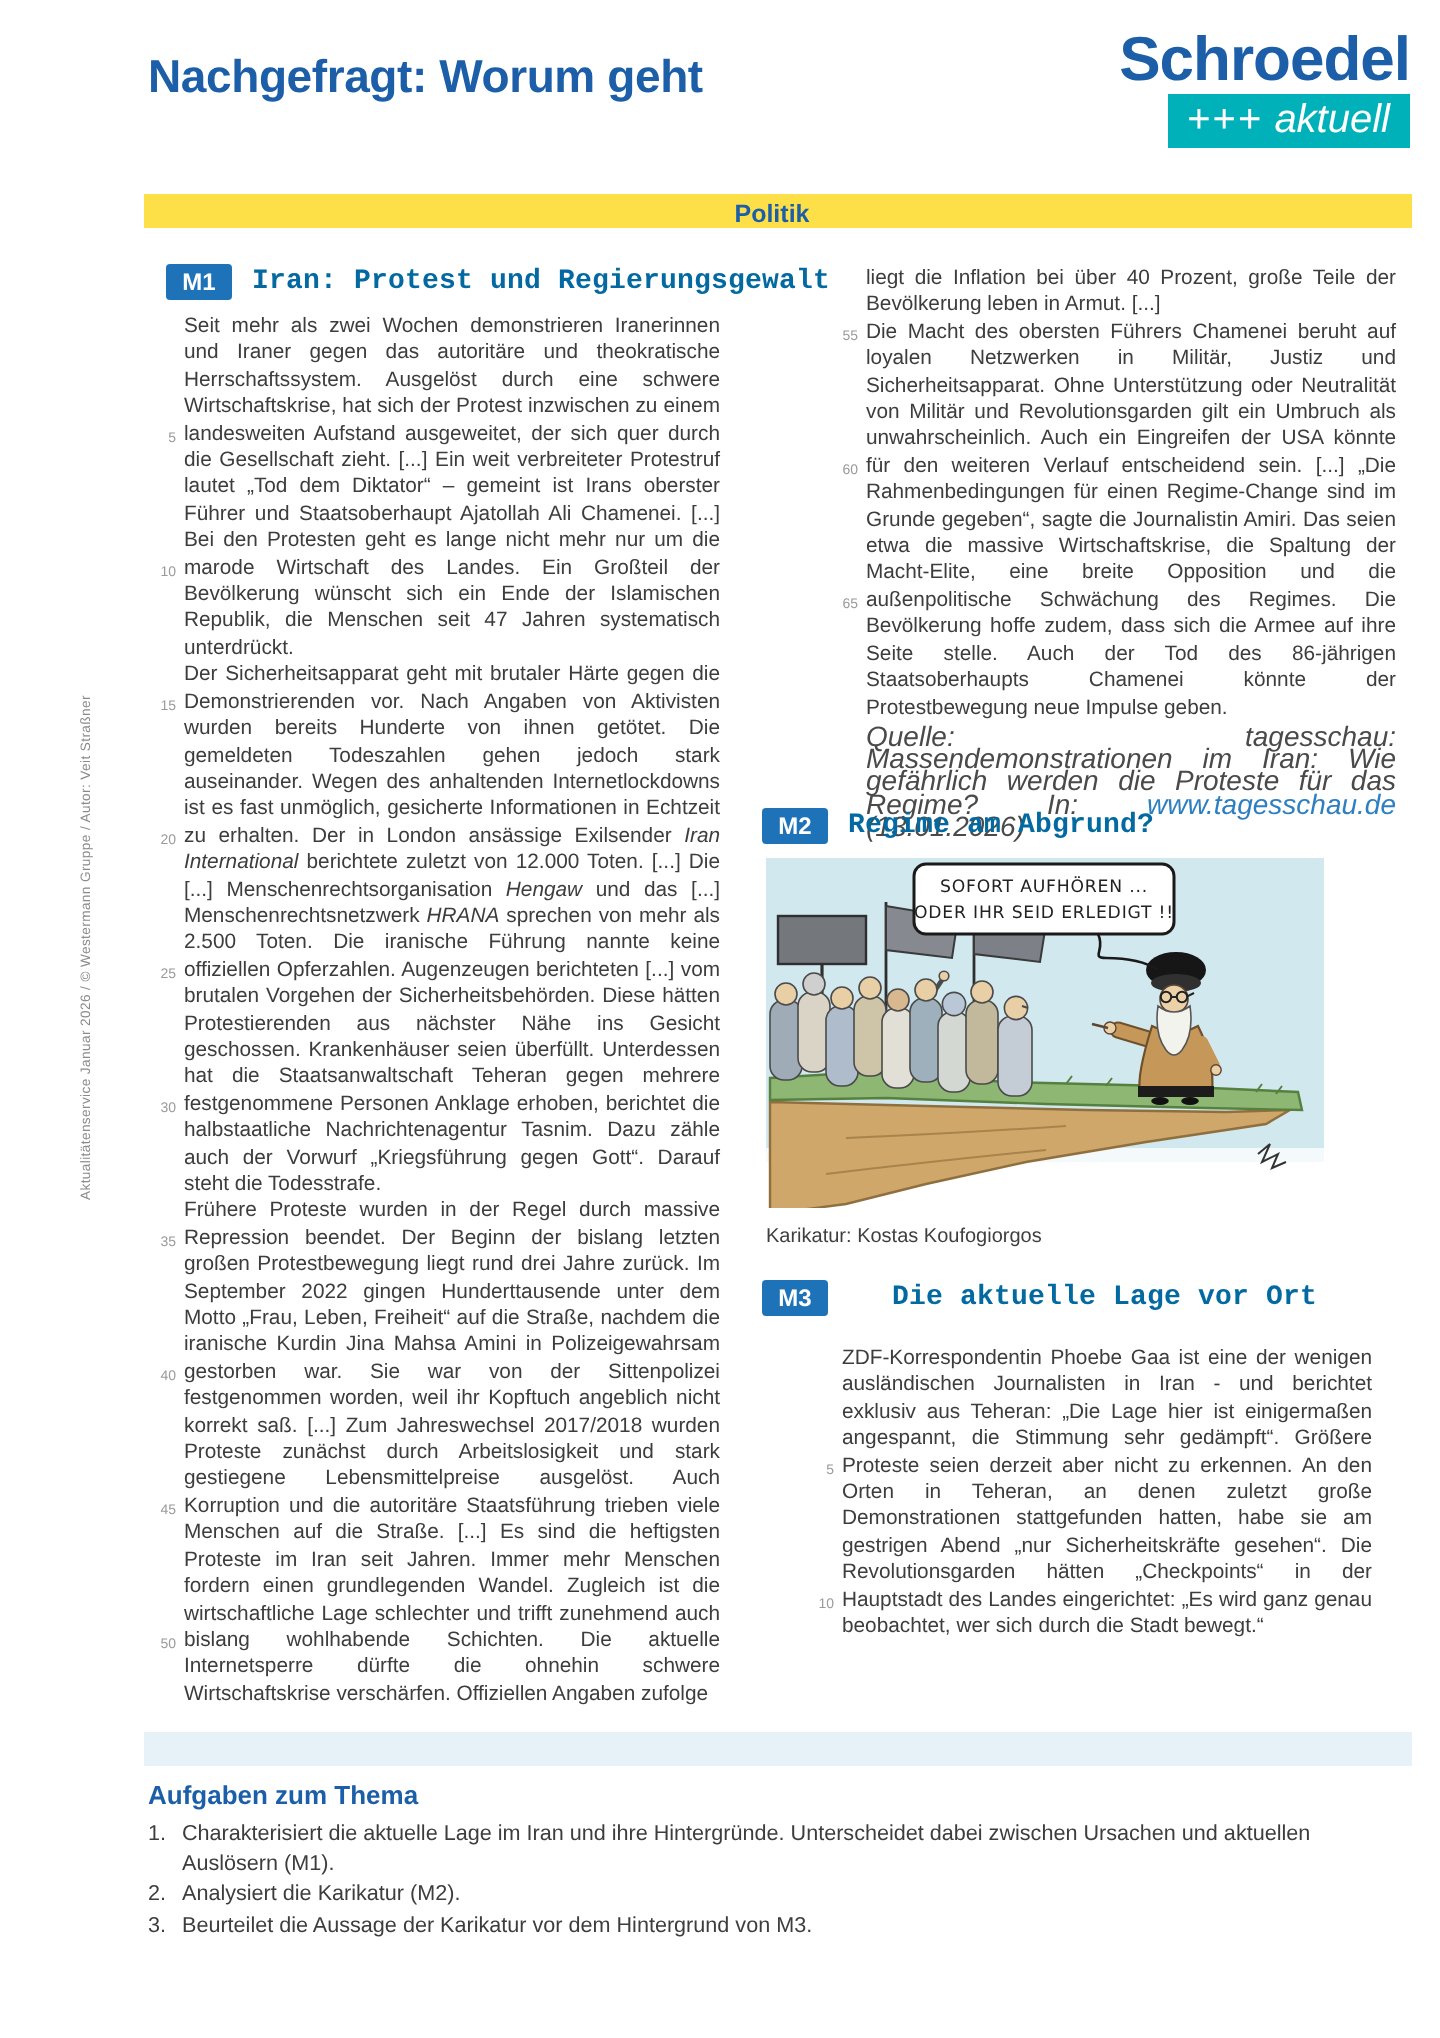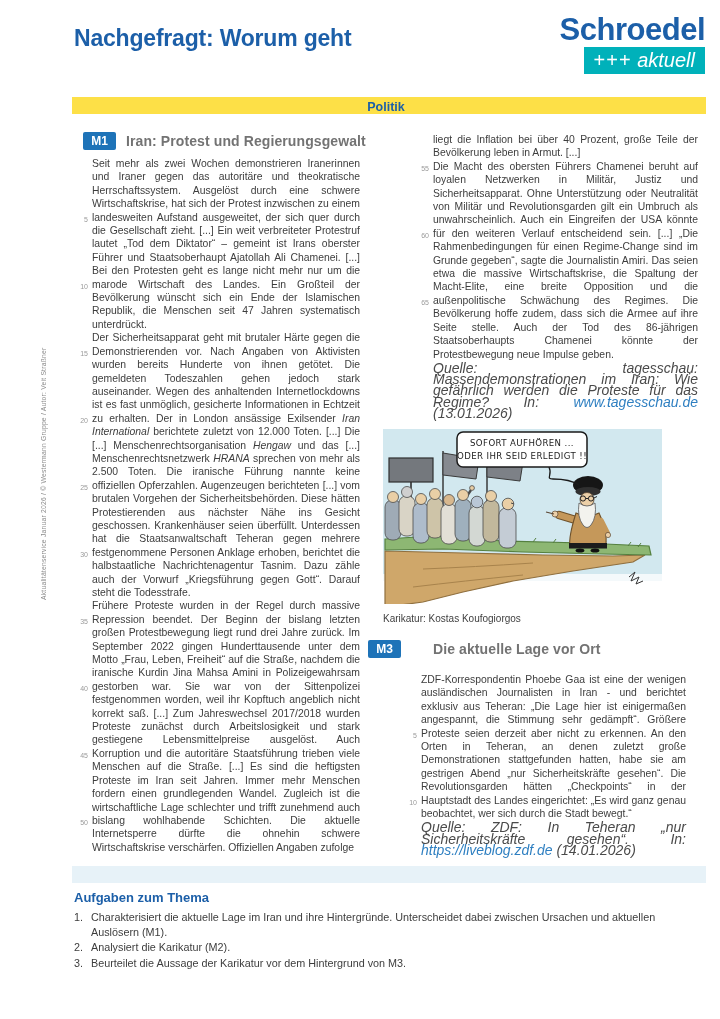--- a/index.html
+++ b/index.html
@@ -21,21 +21,21 @@
   .logo .akt{font-weight:normal;font-style:italic;}
 
   .cat-bar{position:absolute;left:72px;top:97px;width:634px;height:17px;background:#fde047;
            text-align:center;line-height:20px;font-size:12.5px;color:#1c5fa8;font-weight:bold;
            padding-right:6px;box-sizing:border-box;}
 
   
   .sec-row{position:absolute;display:flex;align-items:center;gap:10px;}
   .m-badge{display:inline-block;width:33px;height:18px;line-height:18px;text-align:center;
            background:#1e73b8;color:#fff;font-weight:bold;font-size:12px;border-radius:2px;}
-  .sec-title{font-size:14px;font-weight:bold;color:#737373;letter-spacing:.1px;}
+  .sec-title{font-size:14px;font-weight:bold;color:#0369a1;letter-spacing:.1px;font-family:Liberation Mono, monospace;}
 
   
   .col{position:absolute;font-size:10.4px;line-height:13.4px;text-align:justify;
        hyphens:auto;-webkit-hyphens:auto;}
   .col p.para{margin:0;}
   .ital{font-style:italic;}
   .lnum{position:absolute;left:-18px;width:14px;text-align:right;font-size:7px;color:#9a9a9a;}
 
   .source{margin:2px 0 0 0;font-size:14px;line-height:11.2px;font-style:italic;color:#4a4a4a;
           text-align:justify;}
@@ -96,20 +96,24 @@
     <div>
         <p class="para"><span>liegt die Inflation bei über 40 Prozent, große Teile der Bevölkerung leben in Armut. [...]</span></p>
         <p class="para"><span>Die Macht des obersten Führers Chamenei beruht auf loyalen Netzwerken in Militär, Justiz und Sicherheitsapparat. Ohne Unterstützung oder Neutralität von Militär und Revolutionsgarden gilt ein Umbruch als unwahrscheinlich. Auch ein Eingreifen der USA könnte für den weiteren Verlauf entscheidend sein. [...] „Die Rahmenbedingungen für einen Regime-Change sind im Grunde gegeben“, sagte die Journalistin Amiri. Das seien etwa die massive Wirtschaftskrise, die Spaltung der Macht-Elite, eine breite Opposition und die außenpolitische Schwächung des Regimes. Die Bevölkerung hoffe zudem, dass sich die Armee auf ihre Seite stelle. Auch der Tod des 86-jährigen Staatsoberhaupts Chamenei könnte der Protestbewegung neue Impulse geben.</span></p>
       </div>
     <p class="source"><span>Quelle: tagesschau: Massendemonstrationen im Iran: Wie gefährlich werden die Proteste für das Regime? In: </span><span class="link">www.tagesschau.de</span><span> (13.01.2026)</span></p>
   <span class="lnum" style="top: 28.8px;">55</span>
       <span class="lnum" style="top: 95.8px;">60</span>
       <span class="lnum" style="top: 162.8px;">65</span>
     </div>
 
+  <div class="sec-row" style="left:381px;top:404px;">
+    <span class="m-badge">M2</span>
+    <span class="sec-title">Regime am Abgrund?</span>
+  </div>
 
   <svg style="position:absolute;left:383px;top:429px;" width="279" height="175" viewBox="0 0 279 175">
 
     <rect x="0" y="0" width="279" height="152" fill="#d2e8ef"></rect>
     <rect x="0" y="145" width="279" height="30" fill="#ffffff" opacity="0.75"></rect>
 
     <g>
       <line x1="28" y1="52" x2="28" y2="80" stroke="#2f2f2f" stroke-width="1.6"></line>
       <rect x="6" y="29" width="44" height="24" fill="#74787d" stroke="#2f2f2f" stroke-width="1.2"></rect>
     </g>
@@ -199,30 +203,29 @@
       <path d="M166,38 C170,46 162,50 170,50 C180,50 190,52 196,56" stroke="#1a1a1a" stroke-width="1.3" fill="none"></path>
       <rect x="74" y="3" width="130" height="35" rx="6" fill="#ffffff" stroke="#1a1a1a" stroke-width="1.5"></rect>
       <text x="139" y="17" text-anchor="middle" font-size="8.6" fill="#222" letter-spacing="0.4">SOFORT AUFHÖREN ...</text>
       <text x="139" y="30" text-anchor="middle" font-size="8.6" fill="#222" letter-spacing="0.4">ODER IHR SEID ERLEDIGT !!</text>
     </g>
     <path d="M246,148 l6,-5 l-4,9 l8,-4 l-3,7 l7,-3" stroke="#333" stroke-width="1" fill="none"></path>
   </svg>
 
   <div class="caption" style="left:383px;top:613px;">Karikatur: Kostas Koufogiorgos</div>
 
-  <div class="sec-row" style="left:368px;top:640px;gap:32px;">
+  <div class="sec-row" style="left:381px;top:640px;gap:32px;">
     <span class="m-badge">M3</span>
     <span class="sec-title">Die aktuelle Lage vor Ort</span>
   </div>
 
   <div class="col" style="left:397px;top:673px;width:265px;margin-left:24px;">
     <div>
         <p class="para"><span>ZDF-Korrespondentin Phoebe Gaa ist eine der wenigen ausländischen Journalisten in Iran - und berichtet exklusiv aus Teheran: „Die Lage hier ist einigermaßen angespannt, die Stimmung sehr gedämpft“. Größere Proteste seien derzeit aber nicht zu erkennen. An den Orten in Teheran, an denen zuletzt große Demonstrationen stattgefunden hatten, habe sie am gestrigen Abend „nur Sicherheitskräfte gesehen“. Die Revolutionsgarden hätten „Checkpoints“ in der Hauptstadt des Landes eingerichtet: „Es wird ganz genau beobachtet, wer sich durch die Stadt bewegt.“</span></p>
       </div>
-    <p class="source"><span>Quelle: ZDF: In Teheran „nur Sicherheitskräfte gesehen“. In: </span><span class="link">https://liveblog.zdf.de</span><span> (14.01.2026)</span></p>
   <span class="lnum" style="top: 55.6px;">5</span>
       <span class="lnum" style="top: 122.6px;">10</span>
     </div>
 
   <div class="bottom-bar"></div>
   <div class="tasks-head">Aufgaben zum Thema</div>
   <div class="tasks">
     <div class="task-row">
       <span class="task-num">1.</span>
       <span class="task-text">Charakterisiert die aktuelle Lage im Iran und ihre Hintergründe. Unterscheidet dabei zwischen Ursachen und aktuellen Auslösern (M1).</span>

